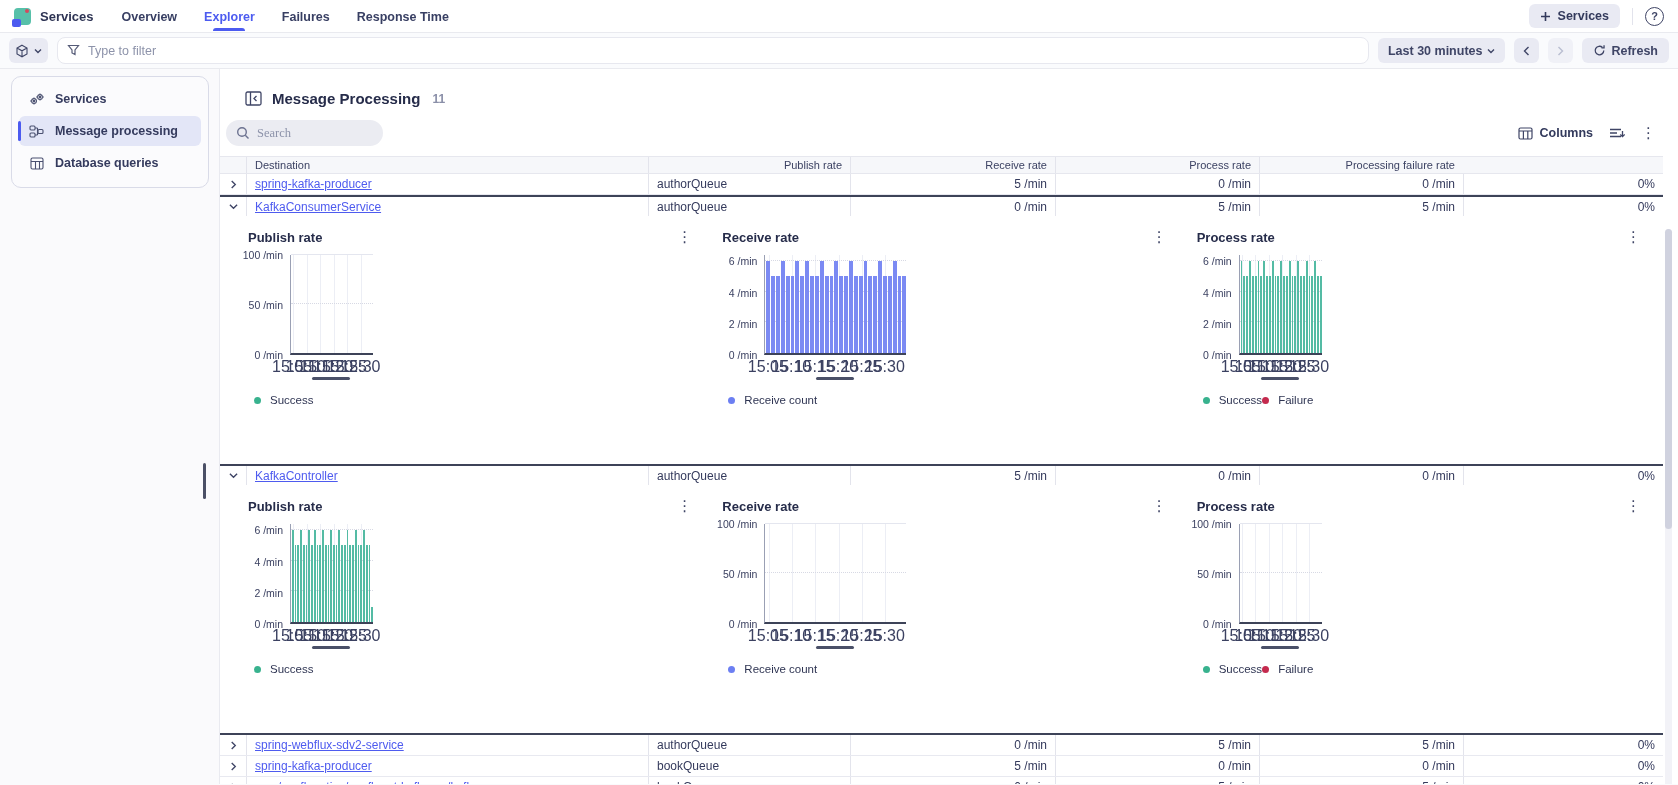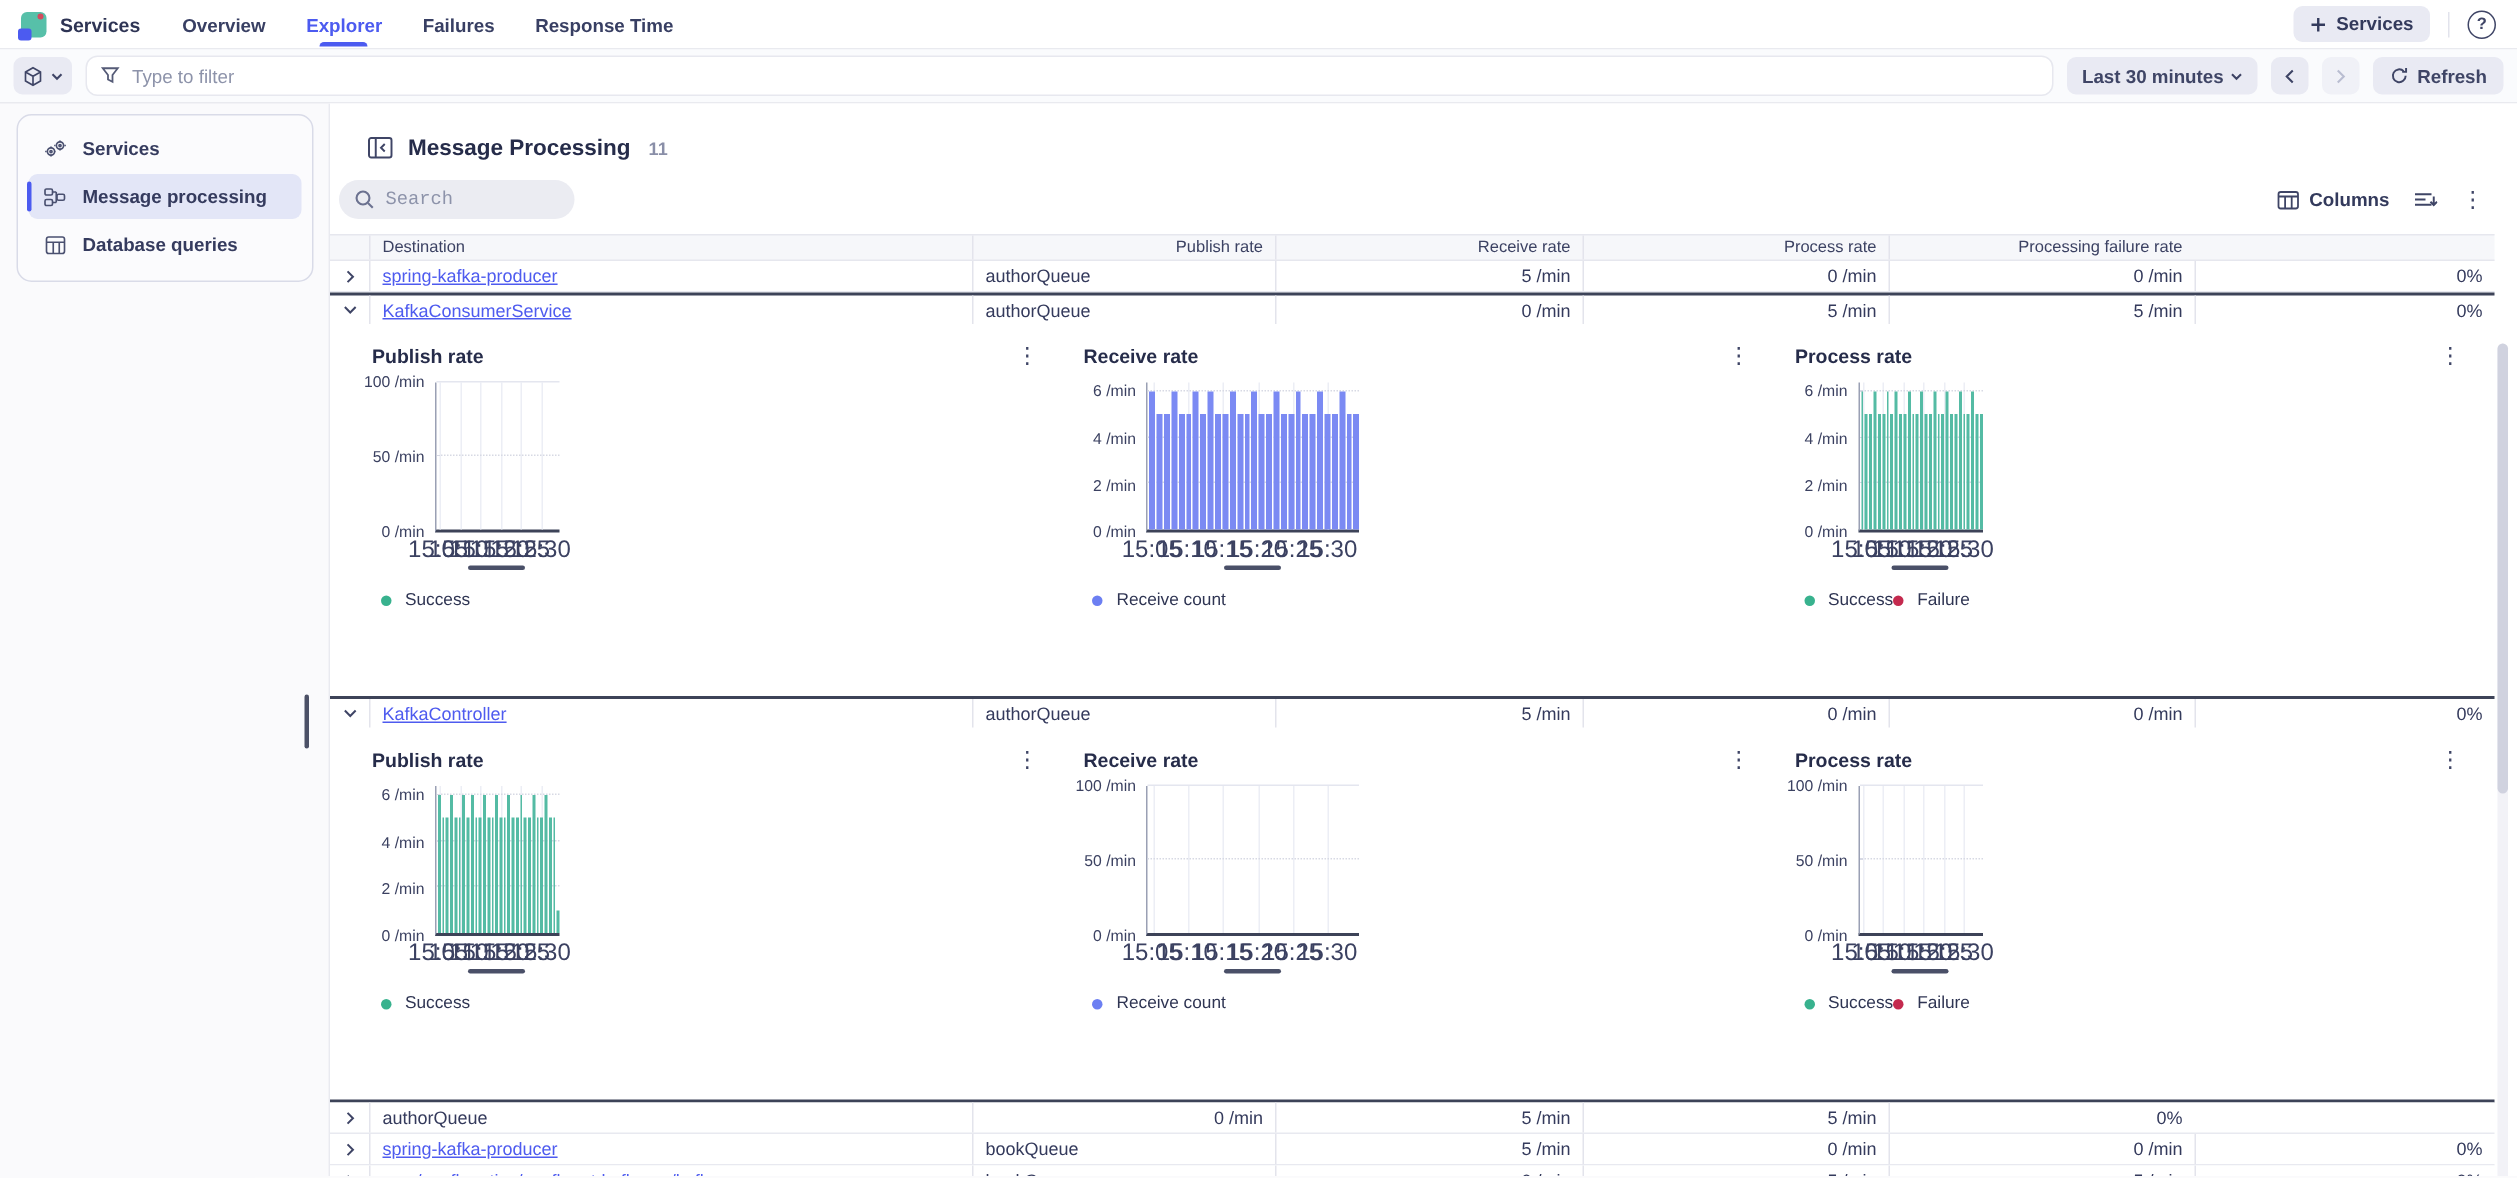--- a/index.html
+++ b/index.html
@@ -60,21 +60,21 @@
   .side-item .chev-r { margin-left:auto; color:#3f4566; }
 
   .main { flex:1; background:#fff; border-left:1px solid #e9eaf0; position:relative;
     overflow:hidden; }
   .main-head { display:flex; align-items:center; gap:10px; padding:21px 0 0 25px; }
   .main-title { font-size:15px; font-weight:700; color:#262c4a; }
   .main-count { font-size:12px; color:#8a8fa8; font-weight:700; margin-left:2px; }
   .controls-row { display:flex; align-items:center; padding:13px 22px 10px 6px; }
   .search-wrap { position:relative; margin-left:0; }
   .search-input { width:157px; height:26px; border:none; border-radius:13px; background:#ebecf2;
-    padding:0 10px 0 31px; font-size:12.5px; color:#4c1d95; font-family:Liberation Mono, monospace; outline:none; }
+    padding:0 10px 0 31px; font-size:12.5px; color:#4c1d95; font-family:Liberation Serif, serif; outline:none; }
   .search-input::placeholder { color:#8d93aa; }
   .search-wrap svg { position:absolute; left:10px; top:6px; }
   .controls-right { margin-left:auto; display:flex; align-items:center; gap:16px; }
   .ctl-btn { display:inline-flex; align-items:center; gap:7px; background:none; border:none;
     font-size:12.5px; font-weight:700; color:#333a5c; cursor:pointer; font-family:inherit; }
   .kebab { font-size:15px; color:#3f4566; letter-spacing:0; line-height:1; cursor:pointer;
     background:none; border:none; font-family:"DejaVu Sans", sans-serif; }
 
   
   .mtable { width:1443px; font-size:12px; }
@@ -720,20 +720,23 @@
               </div>
           </div>
         </div>
 
         <div class="trow border-b">
           <div class="cell chev">
               <svg width="9" height="9" viewBox="0 0 10 10">
                 <path d="M3 1l4 4-4 4" fill="none" stroke="#3f4566" stroke-width="1.5"></path>
               </svg>
             </div>
+          <div class="cell svc">
+              <a>spring-webflux-sdv2-service</a>
+            </div>
           <div class="cell">authorQueue</div>
           <div class="cell num">0 /min</div>
           <div class="cell num">5 /min</div>
           <div class="cell num">5 /min</div>
           <div class="cell num">0%</div>
         </div>
 
         <div class="trow border-b">
           <div class="cell chev">
               <svg width="9" height="9" viewBox="0 0 10 10">

